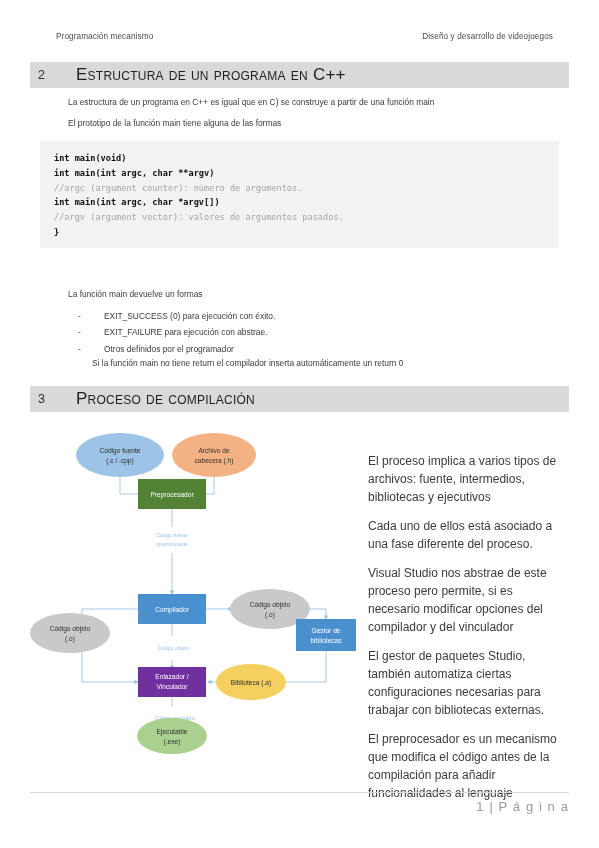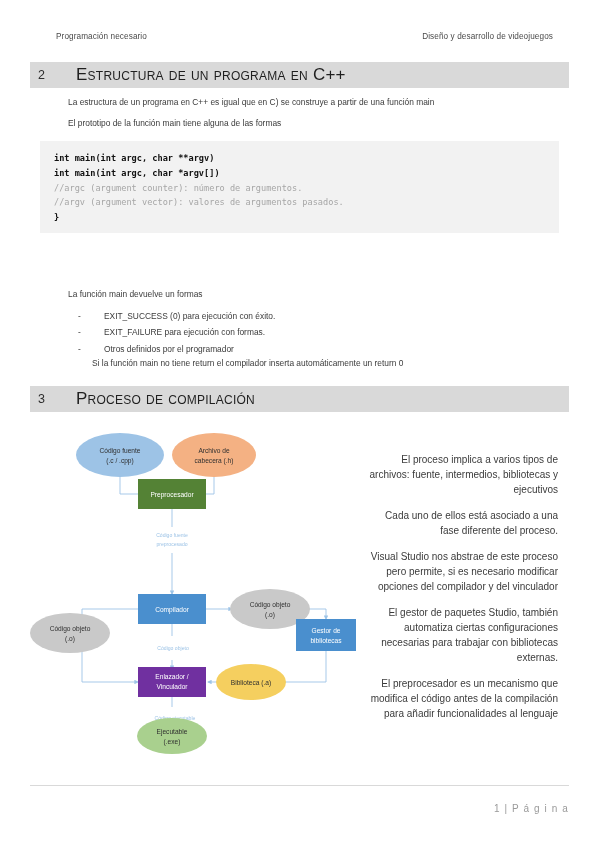--- a/index.html
+++ b/index.html
@@ -113,75 +113,75 @@
 
   
   .notes {
     position: absolute;
     left: 368px;
     top: 452px;
     width: 190px;
   }
   .notes p {
     margin: 0 0 11px 0;
-    font-size: 10px;
+    font-size: 12px;
     line-height: 1.5;
     color: #3b3b3b;
-    text-align: right;
   }
 
   
   .footer {
     position: absolute;
     left: 30px; right: 30px;
     bottom: 34px;
     border-top: 1px solid #d9d9d9;
-    padding-top: 17px;
+    padding-top: 6px;
     text-align: right;
-    font-size: 10px;
+    font-size: 13px;
     color: #9a9a9a;
     letter-spacing: 1.1px;
   }
 </style>
 </head>
 <body>
 
 <div class="page">
 
   <div class="doc-header">
-    <span>Programación necesario</span>
+    <span>Programación mecanismo</span>
     <span>Diseño y desarrollo de videojuegos</span>
   </div>
 
   <div class="sec-heading" id="sec2">
     <span class="num">2</span>
     <span class="ttl">Estructura de un programa en C++</span>
   </div>
 
   <div class="body-p" style="top:96px;">La estructura de un programa en C++ es igual que en C) se construye a partir de una función main</div>
   <div class="body-p" style="top:117px;">El prototipo de la función main tiene alguna de las formas</div>
 
   <div class="code-block">
+    <div class="code-line strong">int main(void)</div>
     <div class="code-line strong">int main(int argc, char **argv)</div>
+    <div class="code-line comment">//argc (argument counter): número de argumentos.</div>
     <div class="code-line strong">int main(int argc, char *argv[])</div>
-    <div class="code-line comment">//argc (argument counter): número de argumentos.</div>
     <div class="code-line comment">//argv (argument vector): valores de argumentos pasados.</div>
     <div class="code-line brace">}</div>
   </div>
 
   <div class="body-p" style="top:288px;">La función main devuelve un formas</div>
 
   <div class="dash-list" style="top:308px;">
     <div class="row">
       <span class="dash">-</span>
       <span>EXIT_SUCCESS (0) para ejecución con éxito.</span>
     </div>
     <div class="row">
       <span class="dash">-</span>
-      <span>EXIT_FAILURE para ejecución con formas.</span>
+      <span>EXIT_FAILURE para ejecución con abstrae.</span>
     </div>
     <div class="row">
       <span class="dash">-</span>
       <span>Otros definidos por el programador</span>
     </div>
   </div>
 
   <div class="body-p" style="top:357px;margin-left:24px;">Si la función main no tiene return el compilador inserta automáticamente un return 0</div>
 
   <div class="sec-heading" id="sec3">

